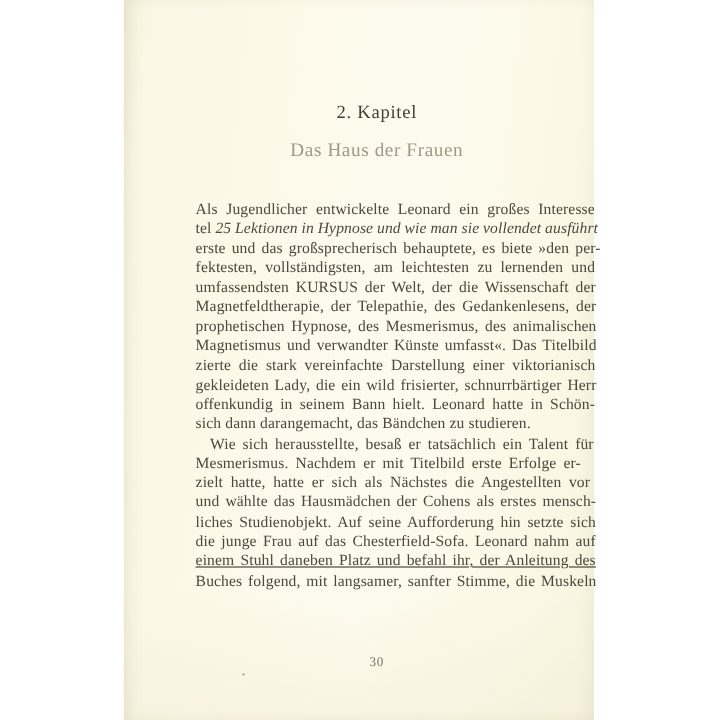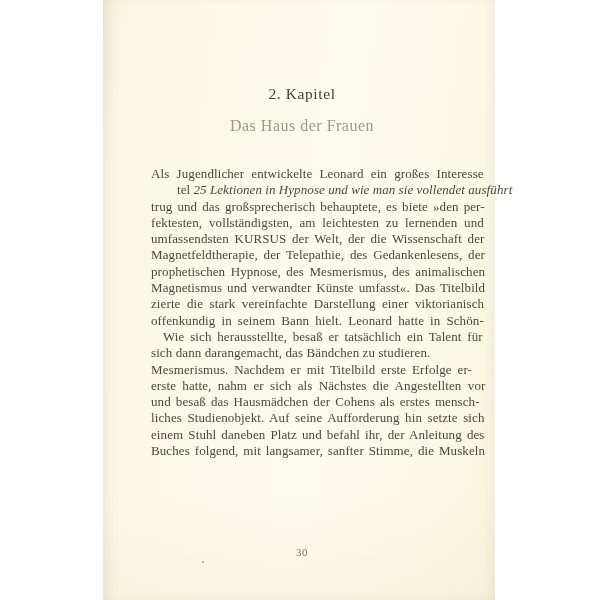--- a/index.html
+++ b/index.html
@@ -25,21 +25,21 @@
     height: 600px;
     background:
       linear-gradient(180deg, rgba(240,233,207,0) 82%, rgba(236,229,202,0.30) 100%),
       linear-gradient(97deg, #f4f0da 0%, #faf7e5 5%, #fcf9e9 28%, #fdfbee 55%, #fbf8e6 84%, #f8f4df 100%);
     box-shadow:
       inset 9px 0 16px -9px rgba(125,114,82,0.20),
       inset -9px 0 16px -11px rgba(125,114,82,0.14);
   }
   .text-column {
     position: absolute;
-    left: 48px;
+    left: 60px;
     top: 0;
     width: 302px;
     height: 500px;
   }
   .chapter-heading {
     position: absolute;
     top: 85px;
     left: 0;
     width: 100%;
     text-align: center;
@@ -100,35 +100,37 @@
 </head>
 <body>
 
 <div class="stage">
   <div class="book-page">
     <div class="text-column">
       <div class="chapter-heading">2. Kapitel</div>
       <div class="chapter-subtitle">Das Haus der Frauen</div>
       <div class="body-text">
           <div class="line just"><span class="ln-inner" style="word-spacing: 3.83854px;"><span>Als Jugendlicher entwickelte Leonard ein großes Interesse</span></span></div>
-          <div class="line just"><span class="ln-inner" style="word-spacing: -0.154688px; margin-left: 26px;"><span>tel </span><span class="it">25 Lektionen in Hypnose und wie man sie vollendet ausführt</span></span></div>
-          <div class="line just"><span class="ln-inner" style="word-spacing: 1.69531px;"><span>trug und das großsprecherisch behauptete, es biete »den per-</span></span></div>
+          <div class="line just"><span class="ln-inner" style="word-spacing: -0.154688px;"><span>tel </span><span class="it">25 Lektionen in Hypnose und wie man sie vollendet ausführt</span></span></div>
+          <div class="line just"><span class="ln-inner" style="word-spacing: 1.69531px;"><span>erste und das großsprecherisch behauptete, es biete »den per-</span></span></div>
           <div class="line just"><span class="ln-inner" style="word-spacing: 3.47917px; margin-top: 16px;"><span>fektesten, vollständigsten, am leichtesten zu lernenden und</span></span></div>
           <div class="line just"><span class="ln-inner" style="word-spacing: 2.27679px;"><span>umfassendsten KURSUS der Welt, der die Wissenschaft der</span></span></div>
           <div class="line just"><span class="ln-inner" style="word-spacing: 2.30938px;"><span>Magnetfeldtherapie, der Telepathie, des Gedankenlesens, der</span></span></div>
           <div class="line just"><span class="ln-inner" style="word-spacing: 2.0875px;"><span>prophetischen Hypnose, des Mesmerismus, des animalischen</span></span></div>
           <div class="line just"><span class="ln-inner" style="word-spacing: 1.60677px;"><span>Magnetismus und verwandter Künste umfasst«. Das Titelbild</span></span></div>
           <div class="line just"><span class="ln-inner" style="word-spacing: 3.1276px;"><span>zierte die stark vereinfachte Darstellung einer viktorianisch</span></span></div>
+          <div class="line just"><span class="ln-inner" style="word-spacing: 1.48214px;"><span>gekleideten Lady, die ein wild frisierter, schnurrbärtiger Herr</span></span></div>
           <div class="line just"><span class="ln-inner" style="word-spacing: 2.69922px;"><span>offenkundig in seinem Bann hielt. Leonard hatte in Schön-</span></span></div>
+          <div class="line"><span class="ln-inner"><span>sich dann darangemacht, das Bändchen zu studieren.</span></span></div>
           <div class="line indent just"><span class="ln-inner" style="word-spacing: 2.39453px;"><span>Wie sich herausstellte, besaß er tatsächlich ein Talent für</span></span></div>
-          <div class="line"><span class="ln-inner"><span>sich dann darangemacht, das Bändchen zu studieren.</span></span></div>
           <div class="line just"><span class="ln-inner" style="word-spacing: 2.50446px;"><span>Mesmerismus. Nachdem er mit Titelbild erste Erfolge er-</span></span></div>
-          <div class="line just"><span class="ln-inner" style="word-spacing: 2.96875px;"><span>erste hatte, nahm er sich als Nächstes die Angestellten vor</span></span></div>
-          <div class="line just"><span class="ln-inner" style="word-spacing: 1.67188px;"><span>und besaß das Hausmädchen der Cohens als erstes mensch-</span></span></div>
+          <div class="line just"><span class="ln-inner" style="word-spacing: 2.96875px;"><span>zielt hatte, hatte er sich als Nächstes die Angestellten vor</span></span></div>
+          <div class="line just"><span class="ln-inner" style="word-spacing: 1.67188px;"><span>und wählte das Hausmädchen der Cohens als erstes mensch-</span></span></div>
           <div class="line just"><span class="ln-inner" style="word-spacing: 2.16071px; text-align: center;"><span>liches Studienobjekt. Auf seine Aufforderung hin setzte sich</span></span></div>
-          <div class="line just"><span class="ln-inner" style="word-spacing: 1.72049px;"><span>einem Stuhl daneben Platz und befahl ihr, der Anleitung des</span></span></div>
+          <div class="line just"><span class="ln-inner" style="word-spacing: 1.93359px;"><span>die junge Frau auf das Chesterfield-Sofa. Leonard nahm auf</span></span></div>
+          <div class="line just"><span class="ln-inner" style="word-spacing: 1.72049px; text-decoration: underline;"><span>einem Stuhl daneben Platz und befahl ihr, der Anleitung des</span></span></div>
           <div class="line just"><span class="ln-inner" style="word-spacing: 1.48214px;"><span>Buches folgend, mit langsamer, sanfter Stimme, die Muskeln</span></span></div>
         </div>
       <div class="page-number">30</div>
     </div>
     <div class="dust-speck"></div>
   </div>
 </div>
 
 </body></html>

